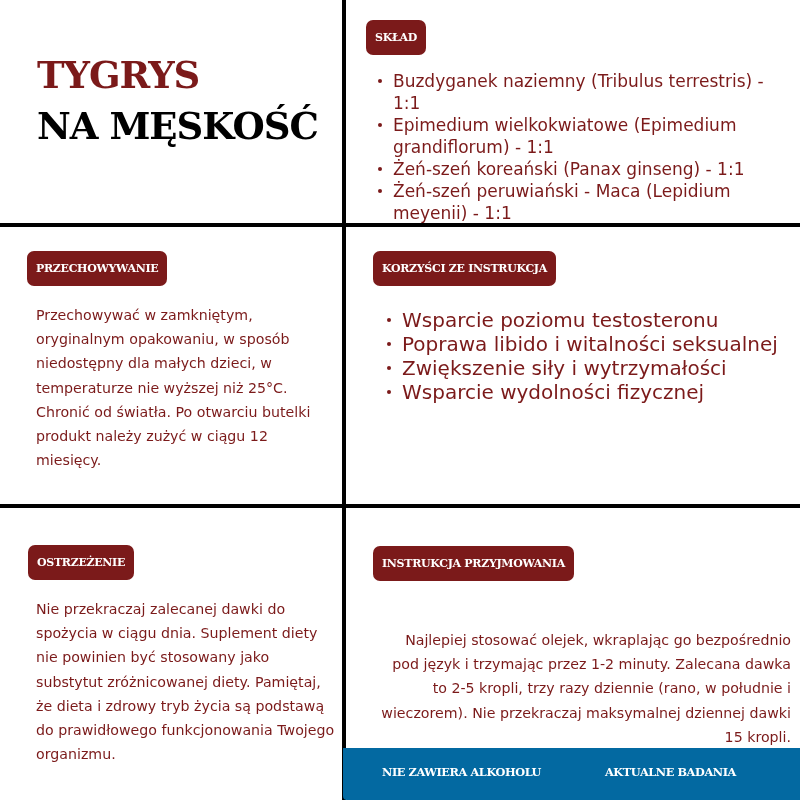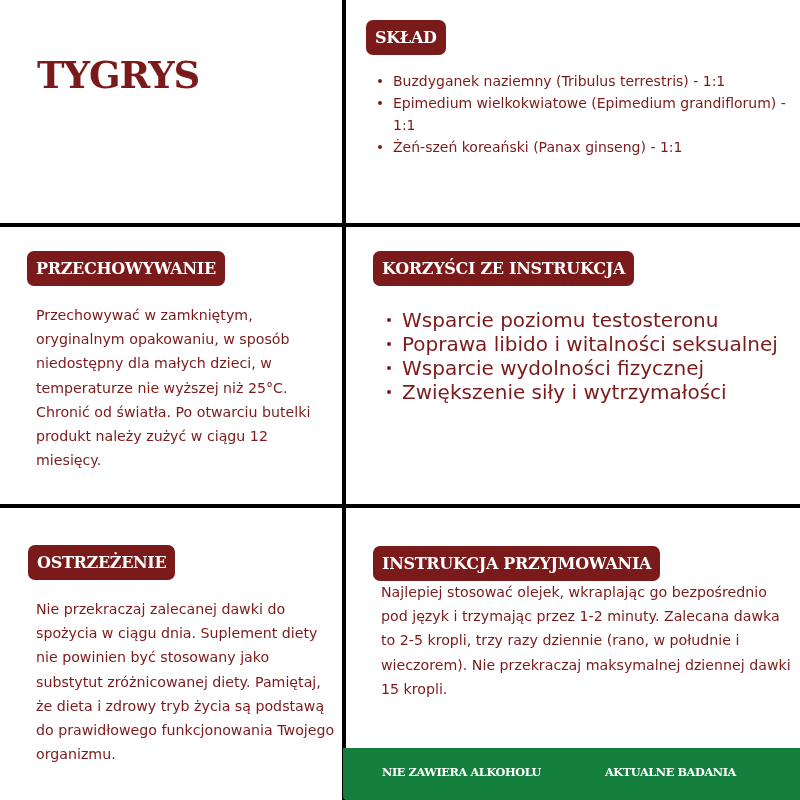--- a/index.html
+++ b/index.html
@@ -10,88 +10,90 @@
     .v-line { left: 342px; top: 0; width: 4px; height: 800px; }
     .h-line-1 { left: 0; top: 223px; width: 800px; height: 4px; }
     .h-line-2 { left: 0; top: 504px; width: 800px; height: 4px; }
 
     .title-block { position: absolute; left: 37px; top: 52px; font-family: "DejaVu Serif", serif; font-weight: bold; }
     .title-1 { color: #7b1a1a; font-size: 37px; line-height: 46px; letter-spacing: -1px; }
     .title-2 { color: #000; font-size: 37px; line-height: 52px; letter-spacing: -1px; margin-top: 2px; }
 
     .badge {
       position: absolute; background: #7b1a1a; color: #fff; border-radius: 7px;
-      font-family: "DejaVu Serif", serif; font-weight: bold; font-size: 16px;
+      font-family: "DejaVu Serif", serif; font-weight: bold; font-size: 11px;
       height: 35px; line-height: 35px; padding: 0 9px; white-space: nowrap;
       letter-spacing: -0.3px;
     }
     .badge-sklad { left: 366px; top: 20px; }
     .badge-przech { left: 27px; top: 251px; }
     .badge-korz { left: 373px; top: 251px; }
     .badge-ostrz { left: 28px; top: 545px; }
     .badge-instr { left: 373px; top: 546px; }
 
     .body-text { position: absolute; color: #7b1a1a; font-family: "DejaVu Sans", sans-serif; }
     .para { font-size: 14.2px; line-height: 24.2px; }
 
     ul.list { list-style: none; }
     ul.list li { position: relative; }
     ul.list li::before {
       content: ""; position: absolute; width: 4px; height: 4px; border-radius: 50%;
       background: #7b1a1a;
     }
-    .sklad-list { left: 393px; top: 70px; width: 400px; font-size: 14px; line-height: 22px; }
+    .sklad-list { left: 393px; top: 70px; width: 400px; font-size: 17px; line-height: 22px; }
     .sklad-list li::before { left: -15px; top: 9px; }
 
     .korz-list { left: 402px; top: 308px; width: 390px; font-size: 20px; line-height: 24px; }
     .korz-list li::before { left: -15px; top: 10px; width: 5px; height: 5px; }
 
     .przech-text { left: 36px; top: 303px; width: 300px; }
     .ostrz-text { left: 36px; top: 597px; width: 300px; }
-    .instr-text { left: 381px; top: 580px; width: 410px; }
+    .instr-text { left: 381px; top: 628px; width: 410px; text-align: right; }
 
     .footer {
       position: absolute; left: 343px; top: 748px; width: 457px; height: 52px;
-      background: #15803d; border-bottom-left-radius: 4px;
+      background: #0369a1; border-bottom-left-radius: 4px;
     }
     .footer-item {
       position: absolute; top: 17px; color: #fff;
       font-family: "DejaVu Serif", serif; font-weight: bold; font-size: 11.3px;
       letter-spacing: -0.4px; white-space: nowrap;
     }
     .footer-item-1 { left: 39px; }
     .footer-item-2 { left: 262px; }
   </style>
 </head>
 <body>
 
 <div class="grid-line v-line"></div>
 <div class="grid-line h-line-1"></div>
 <div class="grid-line h-line-2"></div>
 
 <div class="title-block">
   <div class="title-1">TYGRYS</div>
+  <div class="title-2">NA MĘSKOŚĆ</div>
 </div>
 
 <div class="badge badge-sklad">SKŁAD</div>
 <ul class="body-text list sklad-list">
   <li>Buzdyganek naziemny (Tribulus terrestris) - 1:1</li>
   <li>Epimedium wielkokwiatowe (Epimedium grandiflorum) - 1:1</li>
   <li>Żeń-szeń koreański (Panax ginseng) - 1:1</li>
+  <li>Żeń-szeń peruwiański - Maca (Lepidium meyenii) - 1:1</li>
 </ul>
 
 <div class="badge badge-przech">PRZECHOWYWANIE</div>
 <p class="body-text para przech-text">Przechowywać w zamkniętym, oryginalnym opakowaniu, w sposób niedostępny dla małych dzieci, w temperaturze nie wyższej niż 25°C. Chronić od światła. Po otwarciu butelki produkt należy zużyć w ciągu 12 miesięcy.</p>
 
 <div class="badge badge-korz">KORZYŚCI ZE INSTRUKCJA</div>
 <ul class="body-text list korz-list">
   <li>Wsparcie poziomu testosteronu</li>
   <li>Poprawa libido i witalności seksualnej</li>
+  <li>Zwiększenie siły i wytrzymałości</li>
   <li>Wsparcie wydolności fizycznej</li>
-  <li>Zwiększenie siły i wytrzymałości</li>
 </ul>
 
 <div class="badge badge-ostrz">OSTRZEŻENIE</div>
 <p class="body-text para ostrz-text">Nie przekraczaj zalecanej dawki do spożycia w ciągu dnia. Suplement diety nie powinien być stosowany jako substytut zróżnicowanej diety. Pamiętaj, że dieta i zdrowy tryb życia są podstawą do prawidłowego funkcjonowania Twojego organizmu.</p>
 
 <div class="badge badge-instr">INSTRUKCJA PRZYJMOWANIA</div>
 <p class="body-text para instr-text">Najlepiej stosować olejek, wkraplając go bezpośrednio pod język i trzymając przez 1-2 minuty. Zalecana dawka to 2-5 kropli, trzy razy dziennie (rano, w południe i wieczorem). Nie przekraczaj maksymalnej dziennej dawki 15 kropli.</p>
 
 <div class="footer">
   <span class="footer-item footer-item-1">NIE ZAWIERA ALKOHOLU</span>

